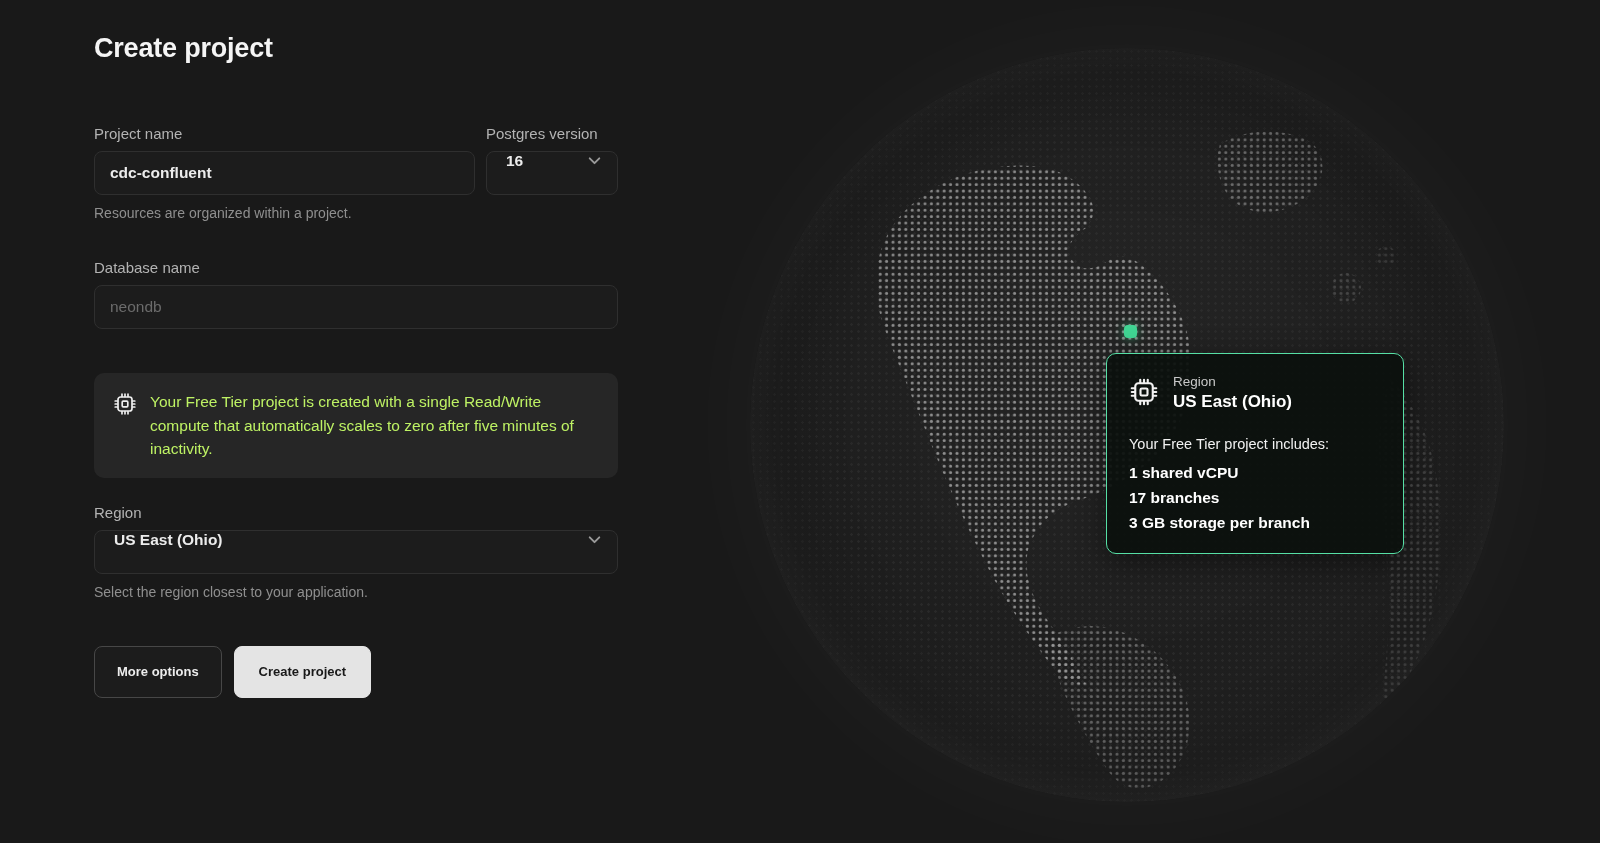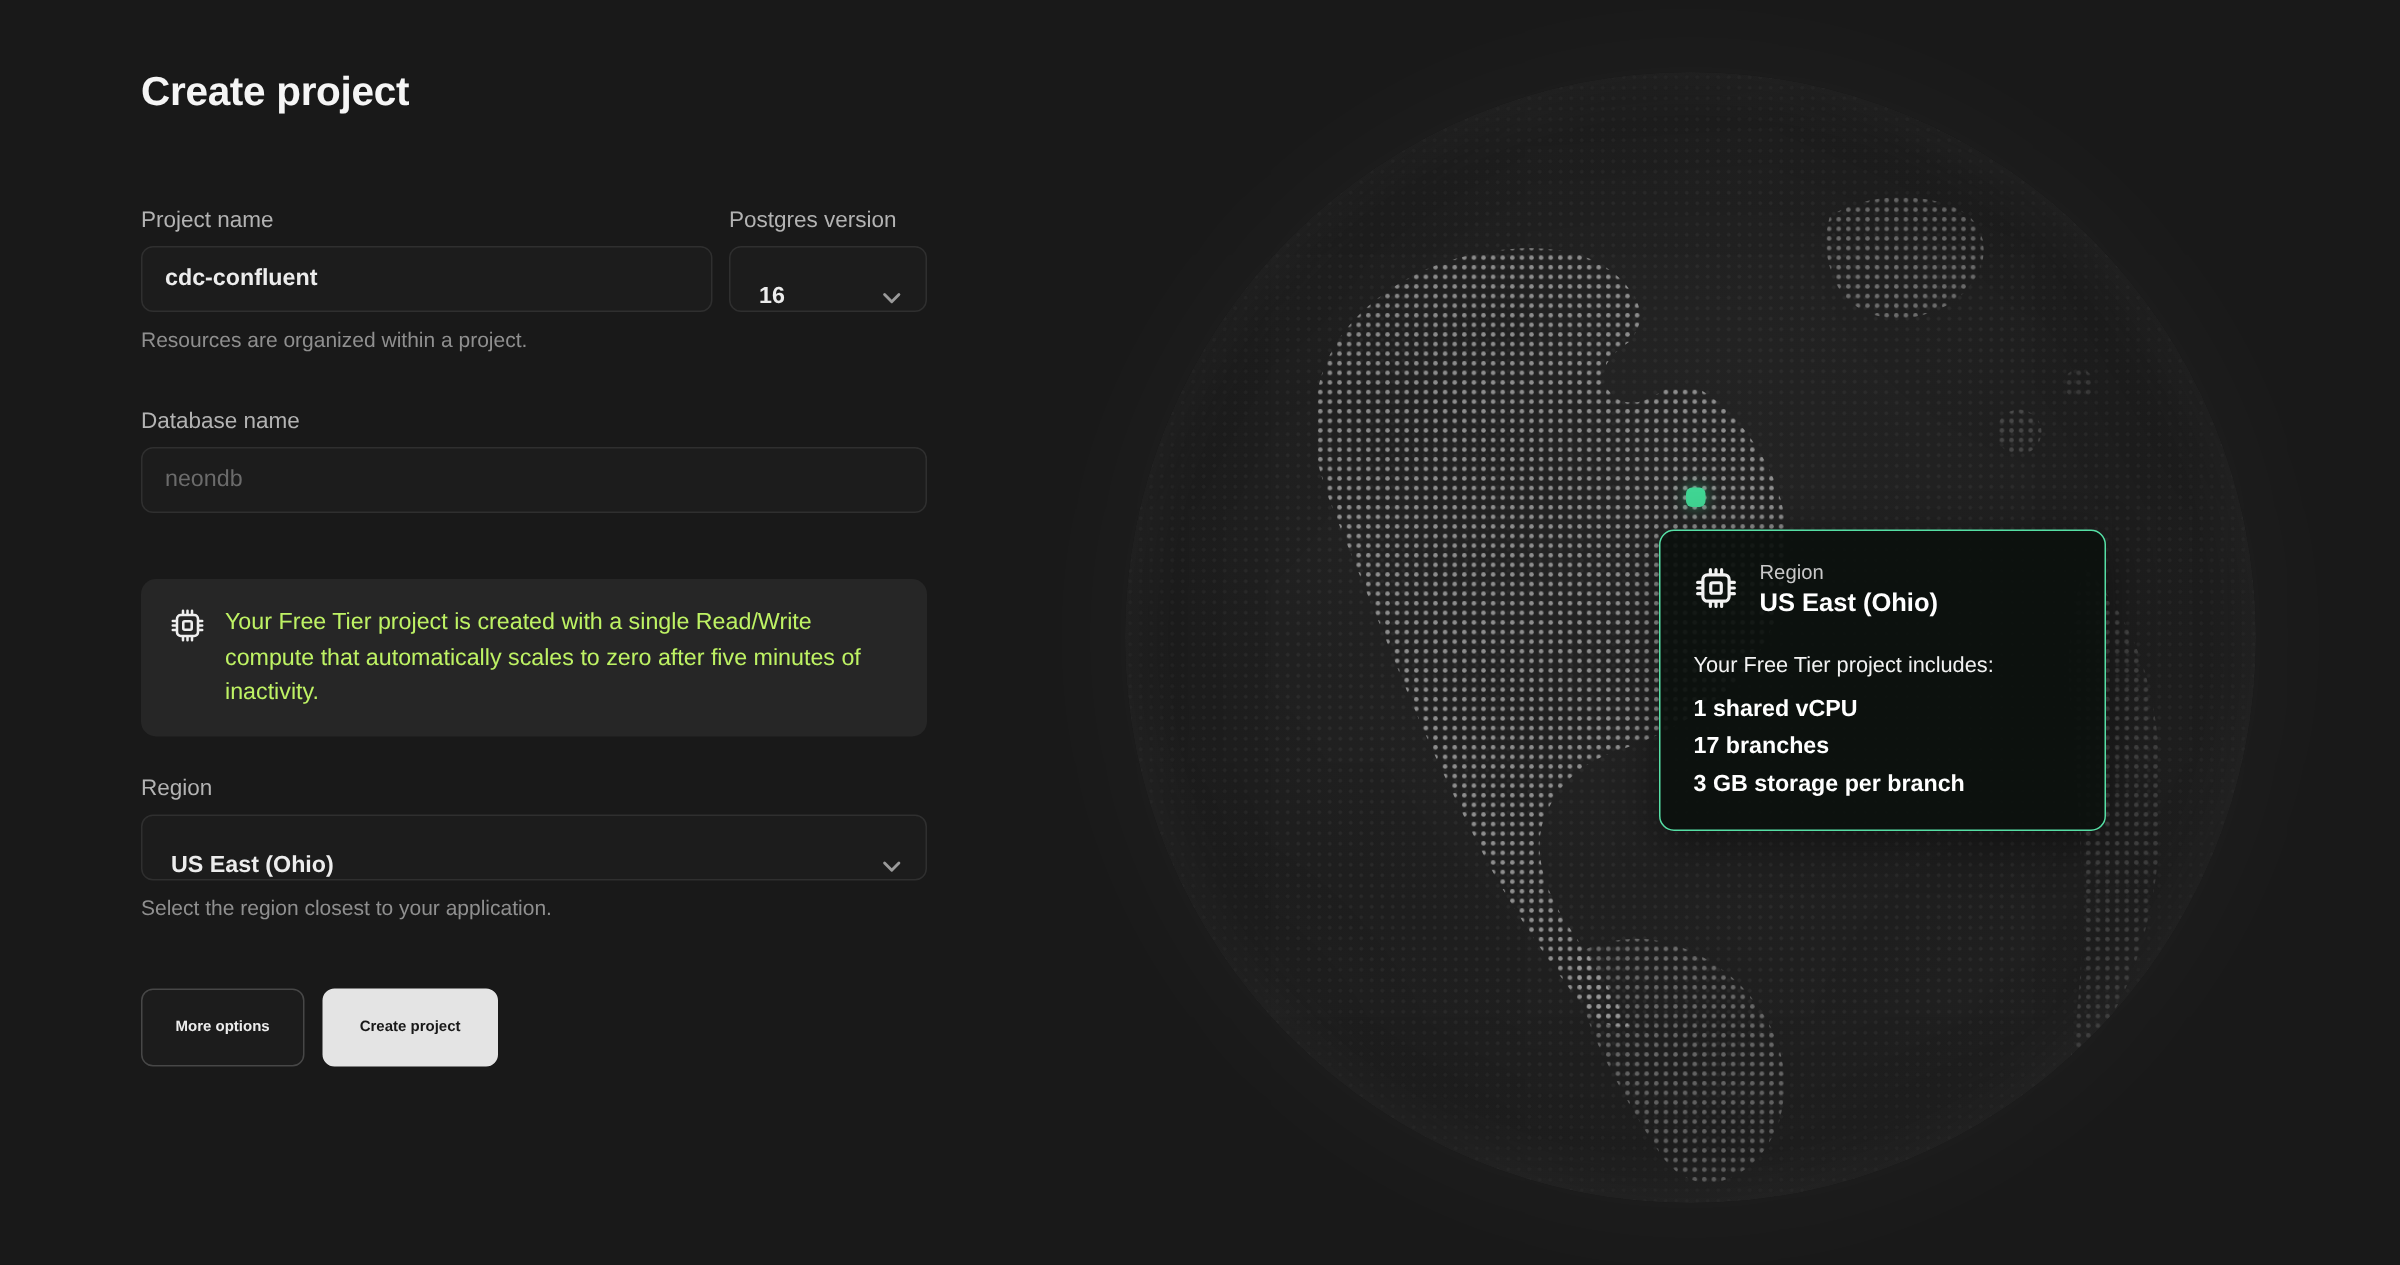--- a/index.html
+++ b/index.html
@@ -6,62 +6,62 @@
   html, body { width: 1600px; height: 843px; }
   body {
     position: relative;
     background: #191919;
     overflow: hidden;
     font-family: "Liberation Sans", "DejaVu Sans", sans-serif;
     color: #ececec;
   }
 
   
-  .form-col { position: absolute; left: 94px; top: 46px; width: 524px; }
+  .form-col { position: absolute; left: 94px; top: 33px; width: 524px; }
   .page-title { font-size: 27px; font-weight: 700; color: #f5f5f5; letter-spacing: -0.2px; }
 
   .field-row { display: flex; gap: 11px; margin-top: 61px; }
   .grow { flex: 1 1 auto; }
   .pg-field { width: 132px; flex: 0 0 auto; }
 
   .field-label {
     display: block; font-size: 15px; color: #b3b3b3; margin-bottom: 9px; font-weight: 400;
   }
   .text-input {
     width: 100%; height: 44px; background: #1c1c1c;
     border: 1px solid #2f2f2f; border-radius: 8px;
     padding: 0 15px; font-size: 15.5px; font-weight: 600; color: #ececec;
     font-family: inherit; outline: none;
   }
   .text-input::placeholder { color: #6b6b6b; font-weight: 400; }
 
   .select {
     height: 44px; background: #1c1c1c; border: 1px solid #2f2f2f; border-radius: 8px;
-    display: flex; align-items: flex-end; justify-content: space-between;
+    display: flex; align-items: flex-start; justify-content: space-between;
     padding: 0 14px 0 19px; cursor: pointer;
   }
   .select .select-value { font-size: 15.5px; font-weight: 600; color: #ececec; }
   .chevron { width: 17px; height: 17px; flex: 0 0 auto; }
 
   .helper { font-size: 14px; color: #8f8f8f; margin-top: 10px; }
 
   .section-db { margin-top: 38px; }
 
   .note {
     margin-top: 44px; background: #262626; border-radius: 10px;
     padding: 17px 19px; display: flex; align-items: flex-start;
   }
   .note .cpu-icon { width: 24px; height: 24px; color: #efefef; flex: 0 0 auto; margin: 2px 13px 0 0; }
   .note-text { font-size: 15.5px; line-height: 23.5px; color: #bef264; }
 
   .section-region { margin-top: 26px; }
 
   .btn-row { display: flex; gap: 12px; margin-top: 46px; }
   .btn {
-    height: 52px; border-radius: 8px; font-size: 10px; font-weight: 600;
+    height: 52px; border-radius: 8px; font-size: 13px; font-weight: 600;
     font-family: inherit; cursor: pointer; display: inline-flex; align-items: center;
   }
   .btn-secondary {
     background: #1c1c1c; color: #ededed; border: 1px solid #474747; padding: 0 22px;
   }
   .btn-primary {
     background: #e4e4e4; color: #191919; border: 1px solid #e4e4e4; padding: 0 24px;
   }
 
   

